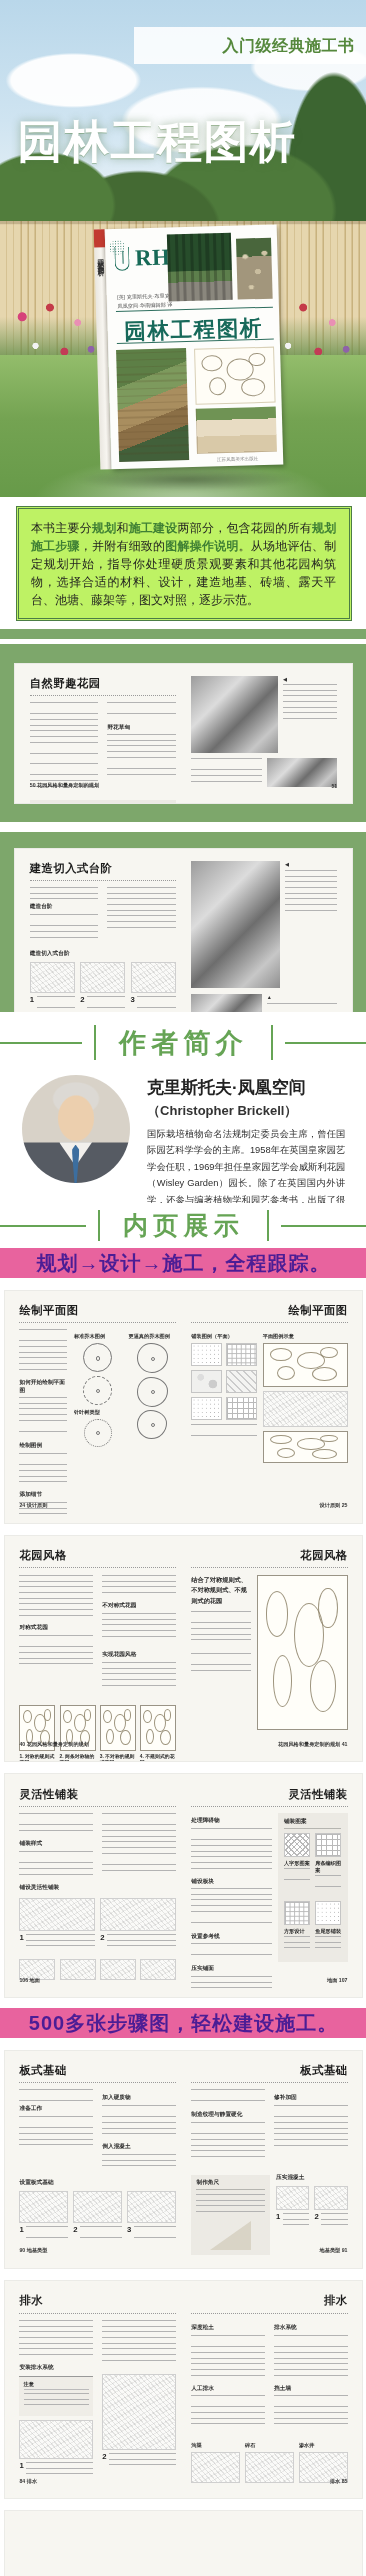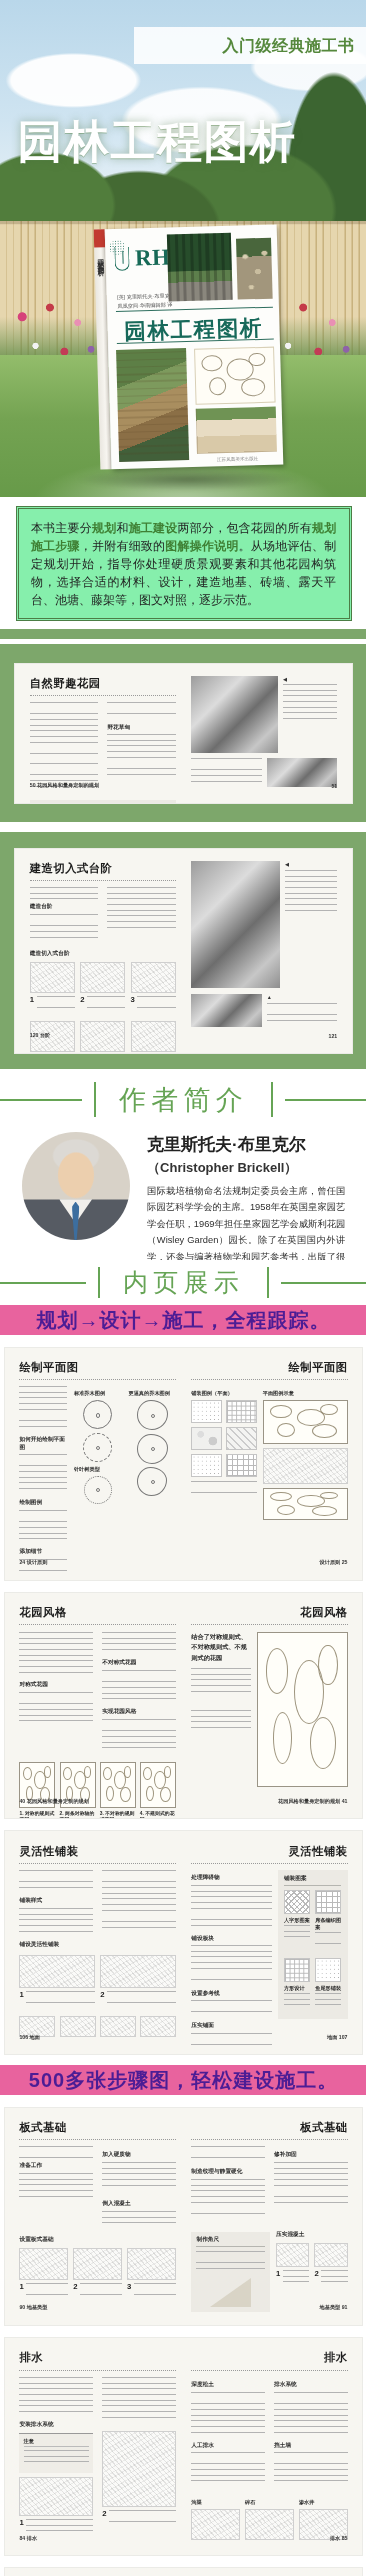--- a/index.html
+++ b/index.html
@@ -94,29 +94,29 @@
   .cv-title{position:absolute;top:36.5%;left:2%;right:2%;text-align:center;font-size:21.6px;font-weight:800;
     color:#17695a;letter-spacing:1.5px}
   .cv-plan{position:absolute;background:#fffdf6;border:0.5px solid #d8cfb6;overflow:hidden}
   .planbox{position:relative;background:#fffef9;border:0.5px solid #9a9486;overflow:hidden}
   .planbox i,.cv-plan i{position:absolute;border:0.5px solid #8d8268;border-radius:50%;opacity:.85}
   .cv-pub{position:absolute;bottom:3.6px;left:50%;width:47%;text-align:center;font-size:4.6px;color:#8a8a8a}
 
   
   #intro-sec{height:147px;padding-top:9.3px;overflow:hidden}
   .intro-box{margin:0 15.5px;border:0.5px solid #4c7d45;outline:0.5px solid #4c7d45;outline-offset:-3.1px;
-    padding:11.3px 14.4px;background:#86efac}
+    padding:11.3px 14.4px;background:#bef264}
   .intro-box p{margin:0;font-size:12px;line-height:18px;color:#1f1f1f;text-align:justify}
   .intro-box .hl{color:#3f8034;font-weight:700}
   .gstripe{height:10.3px;background:var(--panel);margin-top:8.2px}
 
   
   .gpanel{background:var(--panel);overflow:hidden}
   #panelA{height:178px;padding:18.5px 14.4px;margin-bottom:10.3px}
-  #panelB{height:237px;padding:15.5px 14.4px}
+  #panelB{height:180px;padding:15.5px 14.4px}
   .gpanel .spread-card{margin:0;height:100%}
   .spread-card{background:var(--cardbg);border:0.5px solid #ebebe7;margin:11.3px 4.1px 0;overflow:hidden}
   .pgrid{display:flex;gap:15.5px;height:100%;padding:12.4px 14.4px 13.4px}
   .pgg{flex:1;position:relative;min-width:0;padding-bottom:11.3px}
   .ph{font-size:11.3px;font-weight:800;color:#1d1d1d;letter-spacing:0.5px}
   .ph-r{text-align:right}
   .pdot{border-bottom:1px dotted #9a9a9a;margin:4.1px 0 6.2px}
   .pbody{overflow:hidden}
   .pfoot{position:absolute;bottom:0;left:0;font-size:5.2px;color:#333;font-weight:600}
   .pf-r{left:auto;right:0}
@@ -165,21 +165,21 @@
   .sym.spiky{border-style:dotted;border-width:1px}
   .sym.blob{border-radius:45% 55% 52% 48%/50% 46% 54% 50%;border-width:0.8px}
   .plancap{font-size:4.9px;font-weight:700;margin-top:2.6px}
   .boldnote{font-size:6.2px;font-weight:700;line-height:1.7}
   .tri{width:0;height:0;border-left:41px solid transparent;border-bottom:29px solid #d9d4c6;margin:4.1px auto 0}
 
   
   .sec-title{display:flex;align-items:center;height:100%}
   .sec-title .hline{flex:1;height:1.5px;background:var(--green)}
   .sec-title .vbar{width:2.1px;height:35px;background:var(--green);margin:0 11.3px;flex:none}
-  .sec-title h2{margin:12px;font-size:27px;font-weight:400;color:var(--green);letter-spacing:5.2px;white-space:nowrap}
+  .sec-title h2{margin:12px;font-size:27px;font-weight:700;color:var(--green);letter-spacing:5.2px;white-space:nowrap}
   #author-sec{height:191px;overflow:hidden}
   #author-sec .sec-title{height:61px}
   .author-row{display:flex;gap:17.5px;padding:2.1px 21.6px 0}
   .portrait{width:108px;height:108px;border-radius:50%;flex:none;position:relative;overflow:hidden;
     background:
       radial-gradient(30px 38px at 50% 40%,#eccfae 58%,transparent 62%),
       radial-gradient(38px 27px at 50% 22%,#dcd9d4 58%,transparent 63%),
       linear-gradient(180deg,#d8d2c8 0 62%,#565b63 63%)}
   .portrait::before{content:"";position:absolute;left:50%;top:62%;width:33px;height:24px;transform:translateX(-50%);
     background:#f2f0ec;clip-path:polygon(0 0,100% 0,50% 100%)}
@@ -391,21 +391,21 @@
     <div class="sec-title">
       <div class="hline"></div>
       <div class="vbar"></div>
       <h2>作者简介</h2>
       <div class="vbar"></div>
       <div class="hline"></div>
     </div>
     <div class="author-row">
       <div class="portrait"></div>
       <div class="author-info">
-        <div class="a-name">克里斯托夫·布里克尔</div>
+        <div class="a-name">克里斯托夫·凤凰空间</div>
         <div class="a-en">（Christopher Brickell）</div>
         <p class="a-bio">国际栽培植物命名法规制定委员会主席，曾任国际园艺科学学会的主席。1958年在英国皇家园艺学会任职，1969年担任皇家园艺学会威斯利花园（Wisley Garden）园长。除了在英国国内外讲学，还参与编著植物学和园艺参考书，出版了很多著作，如《DK 园艺百科全书》、《DK 世界园林植物花卉百科全书》。由于园艺方面的杰出贡献，他在1991年荣获英帝国二等勋位爵士。</p>
       </div>
     </div>
   </section>
 
   <section id="gallery-title">
     <div class="sec-title">
       <div class="hline"></div>
       <div class="vbar"></div>

